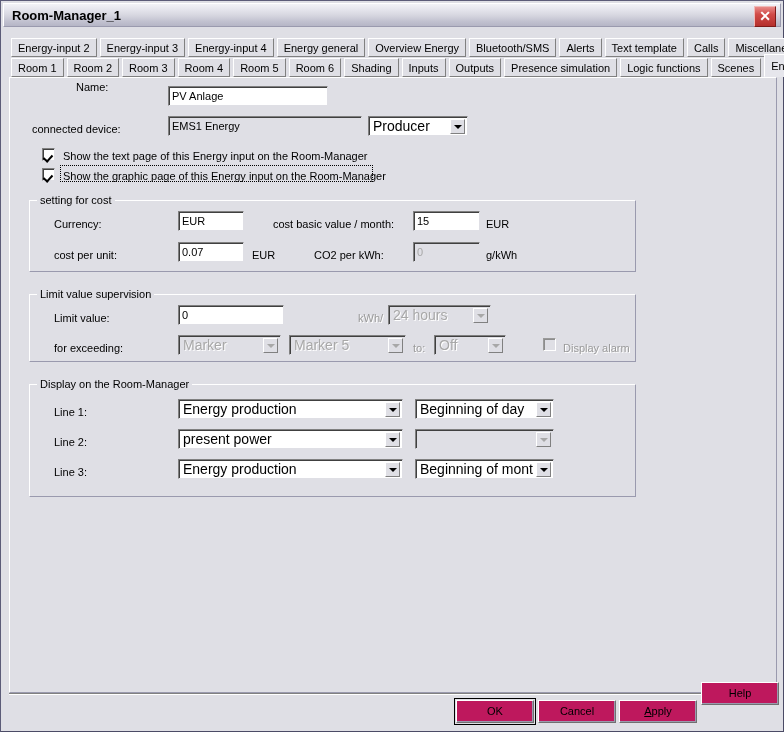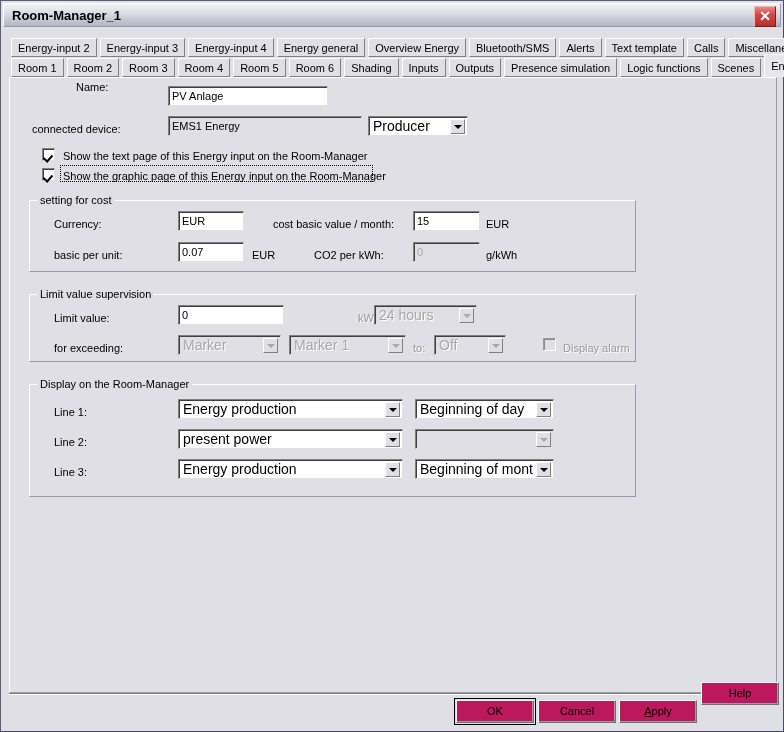--- a/index.html
+++ b/index.html
@@ -325,48 +325,48 @@
       <div class="inner"></div>
       <div class="gtitle">setting for cost</div>
 
       <div class="lbl" style="left:24px; top:16px;">Currency:</div>
       <div class="txt" style="left:148px; top:10px; width:66px; height:20px;">EUR</div>
 
       <div class="lbl" style="left:243px; top:16px;">cost basic value / month:</div>
       <div class="txt" style="left:383px; top:10px; width:67px; height:20px;">15</div>
       <div class="lbl" style="left:456px; top:16px;">EUR</div>
 
-      <div class="lbl" style="left:24px; top:47px;">basic per unit:</div>
+      <div class="lbl" style="left:24px; top:47px;">cost per unit:</div>
       <div class="txt" style="left:148px; top:41px; width:66px; height:20px;">0.07</div>
       <div class="lbl" style="left:222px; top:47px;">EUR</div>
 
       <div class="lbl" style="left:284px; top:47px;">CO2 per kWh:</div>
       <div class="txt dis" style="left:383px; top:41px; width:67px; height:20px;">0</div>
       <div class="lbl" style="left:456px; top:47px;">g/kWh</div>
     </div>
 
     <div class="group" style="left:19px; top:216px; width:607px; height:68px;">
       <div class="inner"></div>
       <div class="gtitle">Limit value supervision</div>
 
       <div class="lbl" style="left:24px; top:16px;">Limit value:</div>
       <div class="txt" style="left:148px; top:10px; width:106px; height:20px;">0</div>
       <div class="lbl dis" style="left:328px; top:16px;">kWh/</div>
-      <div class="combo dis" style="left:344px; top:10px; width:103px; height:20px;">
+      <div class="combo dis" style="left:358px; top:10px; width:103px; height:20px;">
         <div class="ctext">24 hours</div>
         <div class="arrow"></div>
       </div>
 
       <div class="lbl" style="left:24px; top:46px;">for exceeding:</div>
       <div class="combo dis" style="left:148px; top:40px; width:103px; height:20px;">
         <div class="ctext">Marker</div>
         <div class="arrow"></div>
       </div>
       <div class="combo dis" style="left:259px; top:40px; width:117px; height:20px;">
-        <div class="ctext">Marker 1</div>
+        <div class="ctext">Marker 5</div>
         <div class="arrow"></div>
       </div>
       <div class="lbl dis" style="left:383px; top:46px;">to:</div>
       <div class="combo dis" style="left:404px; top:40px; width:72px; height:20px;">
         <div class="ctext">Off</div>
         <div class="arrow"></div>
       </div>
       <div class="cbx dis" style="left:513px; top:43px;"></div>
       <div class="lbl dis" style="left:533px; top:46px;">Display alarm</div>
     </div>

